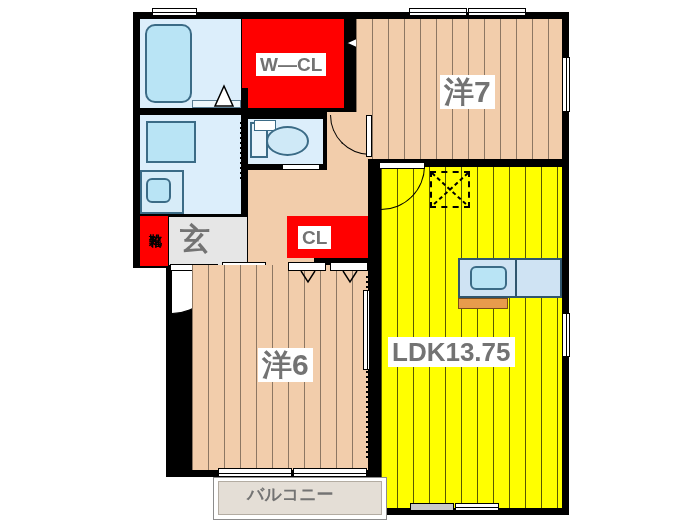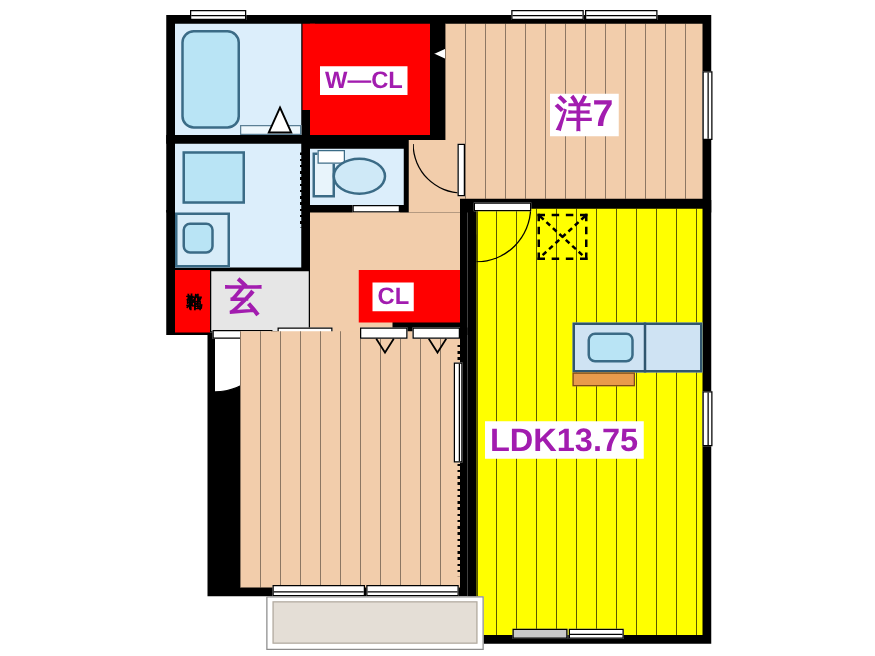--- a/index.html
+++ b/index.html
@@ -21,21 +21,21 @@
   .f-entry{background:#e6e6e6;}
 
   
   .planks-v{background-image:repeating-linear-gradient(to right,
       rgba(0,0,0,0.42) 0px, rgba(0,0,0,0.42) 1px, rgba(0,0,0,0) 1px, rgba(0,0,0,0) 16px);}
   .planks-v-y{background-image:repeating-linear-gradient(to right,
       rgba(0,0,0,0.65) 0px, rgba(0,0,0,0.65) 1px, rgba(0,0,0,0) 1px, rgba(0,0,0,0) 16px);}
   .ol1{border:1px solid #000;}
 
   
-  .lbl{position:absolute;background:#ffffff;color:#a21caf;font-weight:bold;
+  .lbl{position:absolute;background:#ffffff;color:#737373;font-weight:bold;
        line-height:1;white-space:nowrap;padding:2px 4px;letter-spacing:0px;}
   .lbl.nobg{background:transparent;}
 
   
   .tub{background:#b9e4f5;border:2px solid #3b6b86;border-radius:10px;}
   .wmbox{background:#b9e4f5;border:2px solid #3b6b86;}
   .sinkbowl{background:#b9e4f5;border:2px solid #3b6b86;border-radius:6px;}
   .toiletbowl{background:#cfe9f7;border:2px solid #3b6b86;border-radius:50%;}
   .tank{background:#e8f4fb;border:2px solid #3b6b86;}
   .counter{background:#cfe3f3;border:2px solid #30566e;}
@@ -132,20 +132,21 @@
   <div class="lbl nobg" style="left:143px;top:222px;font-size:13px;color:#000;line-height:1.15;
               writing-mode:vertical-rl;text-orientation:upright;letter-spacing:1px;">靴箱</div>
 
   <div class="b arc arc-br" style="left:172px;top:268px;width:46px;height:46px;background:#fff;"></div>
   <div class="b leaf" style="left:170px;top:264px;width:48px;height:7px;"></div>
 
   <div class="b arc arc-br" style="left:224px;top:266px;width:42px;height:42px;"></div>
   <div class="b leaf" style="left:222px;top:262px;width:44px;height:7px;"></div>
 
   <div class="b f-wood planks-v" style="left:192px;top:265px;width:176px;height:205px;"></div>
+  <div class="lbl" style="left:258px;top:348px;font-size:30px;">洋6</div>
 
   <div class="b leaf" style="left:288px;top:262px;width:38px;height:9px;"></div>
   <div class="b leaf" style="left:330px;top:262px;width:38px;height:9px;"></div>
   <svg style="left:300px;top:271px;width:16px;height:12px;">
     <polyline points="1,0 8,11 15,0" fill="none" stroke="#000" stroke-width="1.4"></polyline>
   </svg>
   <svg style="left:342px;top:271px;width:16px;height:12px;">
     <polyline points="1,0 8,11 15,0" fill="none" stroke="#000" stroke-width="1.4"></polyline>
   </svg>
 
@@ -173,14 +174,15 @@
   <div class="b sinkbowl" style="left:470px;top:266px;width:37px;height:24px;"></div>
   <div class="b ktrim" style="left:458px;top:298px;width:50px;height:11px;"></div>
 
   <div class="b win-v" style="left:562px;top:313px;width:8px;height:44px;"></div>
 
   <div class="b win-g" style="left:410px;top:503px;width:44px;height:8px;"></div>
   <div class="b win-h" style="left:455px;top:503px;width:44px;height:8px;"></div>
 
   <div class="b" style="left:213px;top:477px;width:174px;height:43px;background:#ffffff;border:1px solid #8c8c8c;"></div>
   <div class="b f-balcony" style="left:218px;top:481px;width:164px;height:34px;border:1px solid #b3aca2;"></div>
+  <div class="lbl nobg" style="left:243px;top:484px;font-size:17px;">バルコニー</div>
 
 </div>
 
 </body></html>

